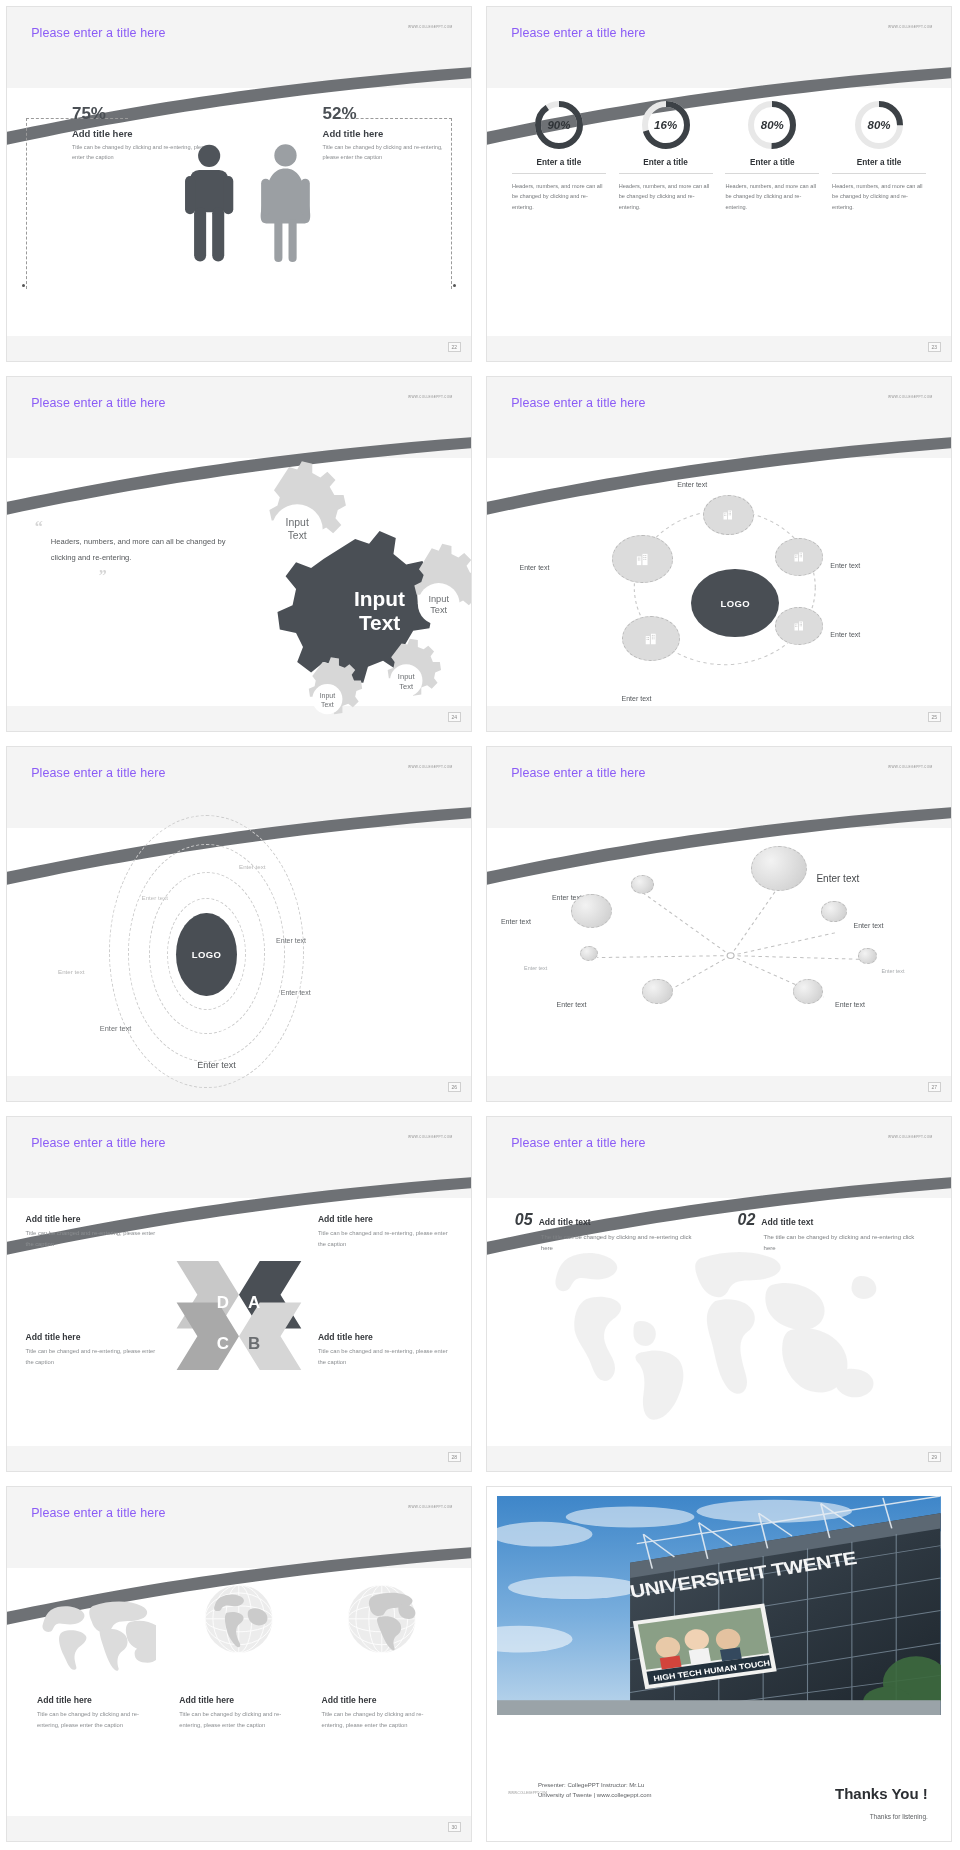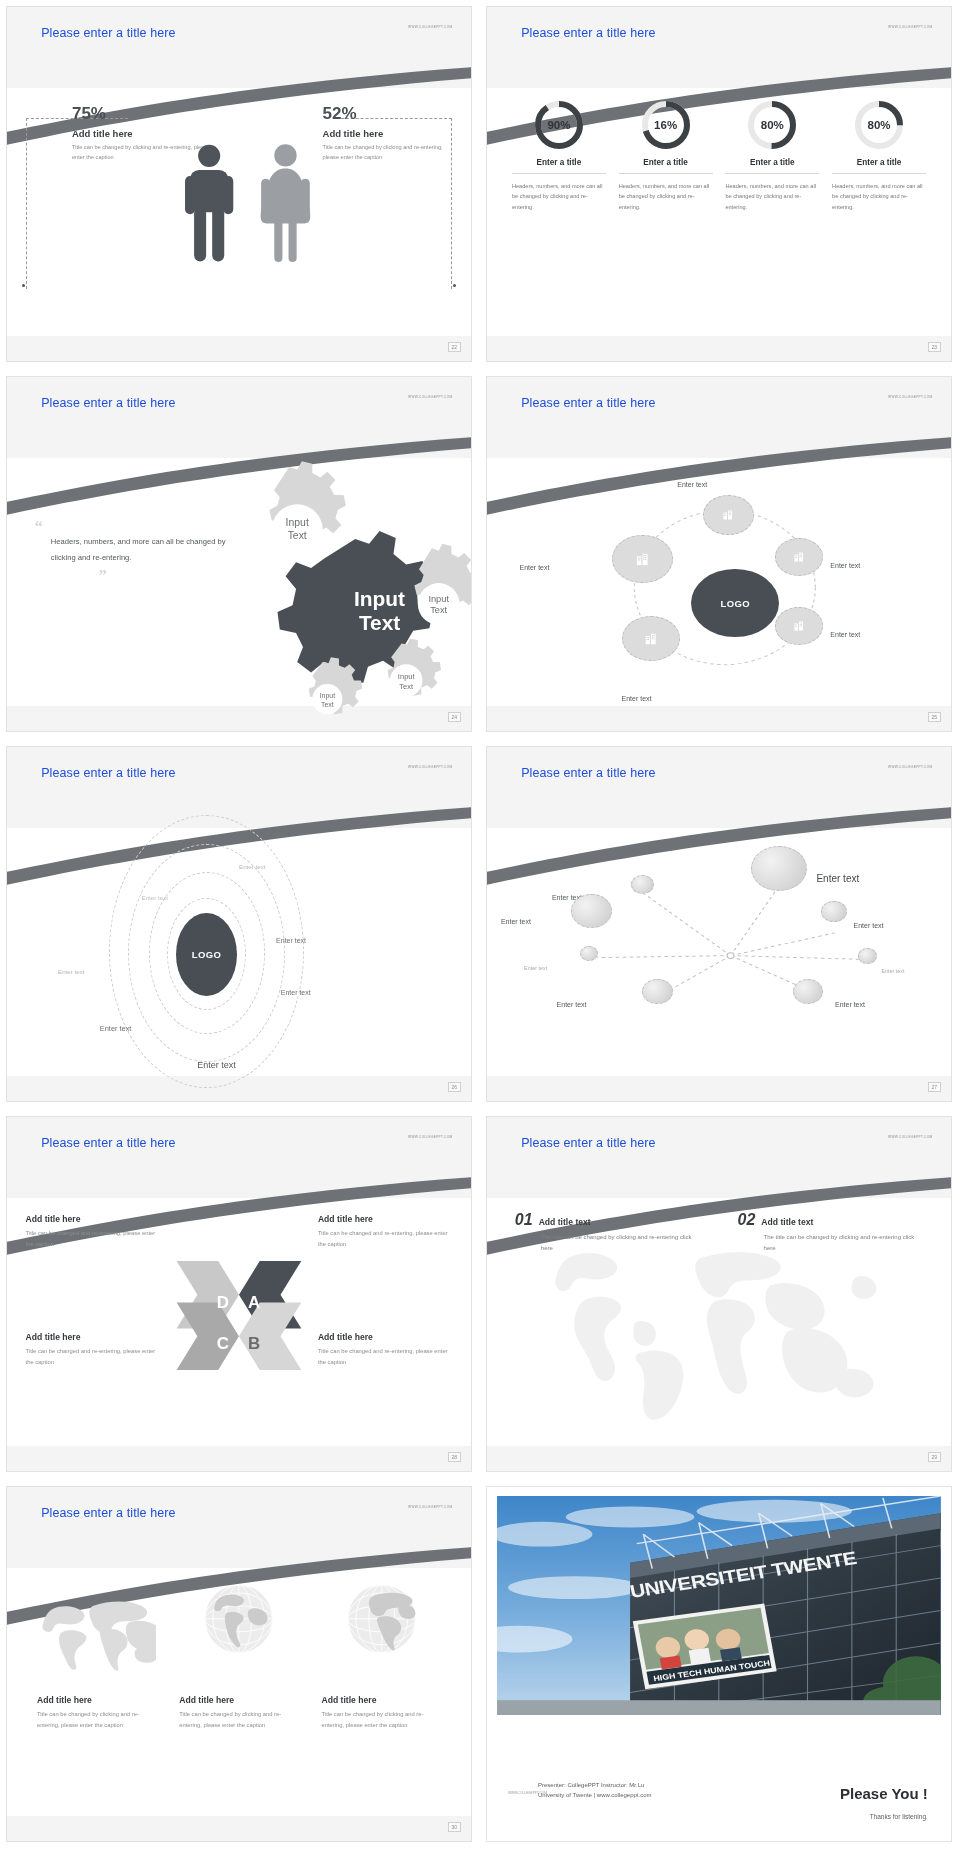--- a/index.html
+++ b/index.html
@@ -37,25 +37,24 @@
     position: absolute;
     left: -4%; top: 16%; width: 108%; height: 26%;
     overflow: hidden;
     pointer-events: none;
   }
   .swoosh svg { display:block; width:100%; height:100%; }
   .slide-title {
     position: absolute;
     left: 5.2%; top: 5.5%;
     font-size: 12.5px;
-    color: #1d4ed8;
+    color: #8b5cf6;
     font-weight: 400;
     letter-spacing: .1px;
     z-index: 4;
-    margin-left: 10px;
   }
   .wm {
     position: absolute; right: 4%; top: 5.5%;
     font-size: 3.2px; color: #8d8d8d; letter-spacing: .3px;
     z-index: 4; line-height: 1.1; text-align: right;
   }
   .pagenum {
     position: absolute; right: 2.2%; bottom: 2.5%;
     width: 13px; height: 10px;
     border: 1px solid #cfcfcf;
@@ -75,21 +74,21 @@
   .ppl-col { position:relative; width:100%; height:100%; }
   .dashbox { position:absolute; border:1px dashed #9a9a9a; }
   .pct { font-size: 17px; font-weight: 700; color:#4a4f54; }
   .addtitle { font-size: 9.5px; font-weight: 700; color:#3b3f44; margin-top:4px; }
   .caption { font-size: 5.6px; color:#8a8d90; line-height:1.75; margin-top:4px; }
   .figure { position:absolute; }
 
   
   .donuts { position:absolute; inset:0; display:flex; justify-content:space-around; align-items:flex-start; padding: 0 4%; }
   .donut-item { width: 22%; text-align:center; }
-  .ring { position:relative; width:52px; height:52px; margin:0 auto; }
+  .ring { position:relative; width:52px; height:52px; margin:0 auto;font-style:italic; }
   .ring svg { transform: rotate(-90deg); }
   .ring .val { position:absolute; inset:0; display:flex; align-items:center; justify-content:center; font-size:11.5px; font-weight:700; color:#2f3337; }
   .ring-title { margin-top:7px; font-size:8.2px; font-weight:700; color:#2f3337; padding-bottom:6px; border-bottom:1px solid #d8d8d8; }
   .ring-desc { margin-top:7px; font-size:5.6px; color:#76797c; line-height:1.85; text-align:left; }
 
   
   .quote { position:absolute; left:6%; top:34%; width:42%; }
   .qmark { font-size: 16px; color:#d6d6d6; font-weight:700; line-height:.7; font-family:"Liberation Serif", serif;}
   .qtext { font-size:7.6px; color:#55585b; line-height:2.05; margin: 2px 0 0 16px; }
   .qmark.close { margin-left: 64px; margin-top:4px; }
@@ -590,21 +589,21 @@
             <path d="M182 34 c24-8 52-8 70 0 c12 6 10 14 0 18 c-14 6-26 2-36 6 c-8 4-6 12-14 14 c-10 2-18-6-22-16 c-4-10-6-18 2-22z"></path>
             <path d="M196 76 c16-4 30 0 36 8 c6 8 2 18-4 22 c-8 6-8 16-6 26 c2 12 8 22 4 30 c-4 8-14 6-20-4 c-8-12-10-30-14-44 c-4-14-8-28 4-38z"></path>
             <path d="M252 60 c16-4 32 0 42 8 c10 8 12 20 6 28 c-8 10-22 10-32 6 c-12-4-20-12-22-22 c-2-10 0-18 6-20z"></path>
             <path d="M272 104 c18-4 36 2 46 14 c10 12 10 28 2 38 c-10 12-28 12-40 4 c-14-10-20-28-18-42 c1-8 4-13 10-14z"></path>
             <path d="M320 144 c12-4 26 0 30 8 c4 8-2 16-12 18 c-12 2-22-4-24-12 c-2-8 0-12 6-14z"></path>
             <path d="M336 52 c10-2 18 4 18 12 c0 6-6 10-12 10 c-8 0-14-6-12-14 c1-5 3-7 6-8z"></path>
           </g>
         </svg>
         <div style="position:absolute;left:6%;top:1%;width:40%;">
           <div style="display:flex;align-items:baseline;gap:6px;">
-            <span class="bignum">01</span>
+            <span class="bignum">05</span>
             <span class="num-title">Add title text</span>
           </div>
           <div class="num-desc" style="margin-left:26px;">The title can be changed by clicking and re-entering click here</div>
         </div>
         <div style="position:absolute;left:54%;top:1%;width:40%;">
           <div style="display:flex;align-items:baseline;gap:6px;">
             <span class="bignum">02</span>
             <span class="num-title">Add title text</span>
           </div>
           <div class="num-desc" style="margin-left:26px;">The title can be changed by clicking and re-entering click here</div>
@@ -765,18 +764,18 @@
           </g>
           <rect x="0" y="214" width="400" height="16" fill="#9aa3a8"></rect>
         </svg>
       </div>
 
       <div class="pres-wm">WWW.COLLEGEPPT.COM</div>
       <div class="presenter">
         <div>Presenter: CollegePPT   Instructor: Mr.Lu</div>
         <div>University of Twente  |  www.collegeppt.com</div>
       </div>
-      <div class="thanks-big">Please You !</div>
+      <div class="thanks-big">Thanks You !</div>
       <div class="thanks-sub">Thanks for listening.</div>
     </div>
   </div>
 
 </div>
 
 </body></html>

